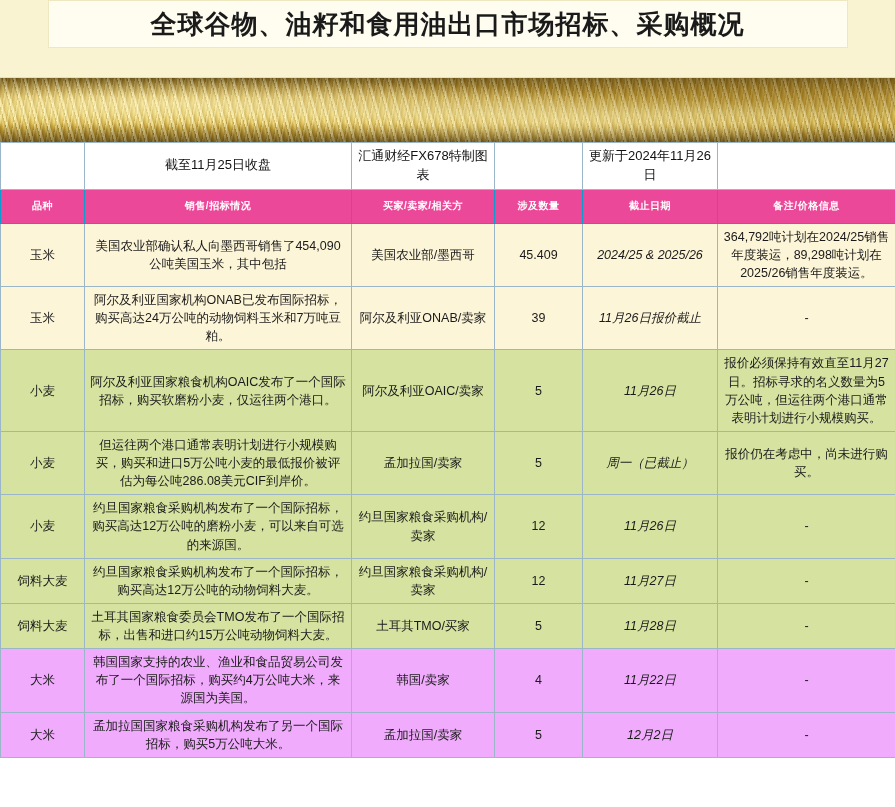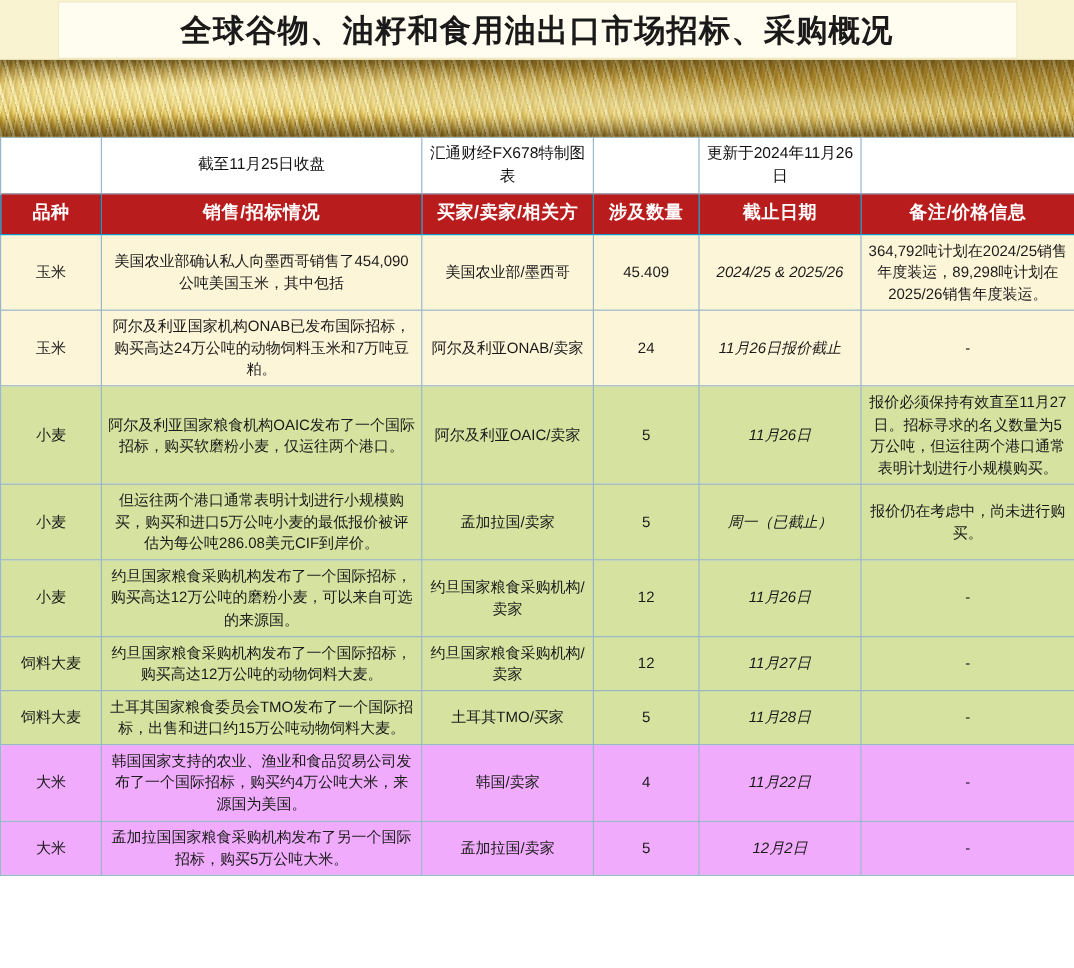--- a/index.html
+++ b/index.html
@@ -12,25 +12,25 @@
     width: 895px;
     height: 807px;
     position: relative;
     background: #ffffff;
     overflow: hidden;
   }
 
   
   .title-banner {
     width: 895px;
-    height: 50px;
+    height: 78px;
     background: #faf3d2;
     border-bottom: 1px solid #e8e0b8;
     display: flex;
-    align-items: flex-end;
+    align-items: flex-start;
     justify-content: center;
   }
   .title-inner {
     width: 800px;
     height: 48px;
     background: #fffdf0;
     border: 1px solid #efe7bf;
     display: flex;
     align-items: center;
     justify-content: center;
@@ -111,24 +111,24 @@
     background: #ffffff;
     font-size: 13px;
     color: #111;
     border: 1px solid #9bb5c9;
   }
   tr.meta-row td.blank { background: #ffffff; }
 
   
   tr.head-row th {
     height: 34px;
-    background: #b91c1c;
+    background: #ec4899;
     color: #ffffff;
     font-weight: bold;
-    font-size: 15px;
+    font-size: 10px;
     border: 1px solid #0f9bcd;
     letter-spacing: 0.5px;
   }
 
   
   .row-corn td   { background: #fdf5d8; }
   .row-wheat td  { background: #d5e2a0; margin-top: 15px; }
   .row-barley td { background: #d5e2a0; }
   .row-rice td   { background: #f0abfc; }
 
@@ -204,21 +204,21 @@
           <td class="c-desc">美国农业部确认私人向墨西哥销售了454,090公吨美国玉米，其中包括</td>
           <td class="c-party">美国农业部/墨西哥</td>
           <td class="c-qty">45.409</td>
           <td class="c-date">2024/25 &amp; 2025/26</td>
           <td class="c-note">364,792吨计划在2024/25销售年度装运，89,298吨计划在2025/26销售年度装运。</td>
         </tr>
         <tr class="row-corn">
           <td class="c-variety">玉米</td>
           <td class="c-desc">阿尔及利亚国家机构ONAB已发布国际招标，购买高达24万公吨的动物饲料玉米和7万吨豆粕。</td>
           <td class="c-party">阿尔及利亚ONAB/卖家</td>
-          <td class="c-qty">24</td>
+          <td class="c-qty">39</td>
           <td class="c-date">11月26日报价截止</td>
           <td class="c-note">-</td>
         </tr>
         <tr class="row-wheat">
           <td class="c-variety">小麦</td>
           <td class="c-desc">阿尔及利亚国家粮食机构OAIC发布了一个国际招标，购买软磨粉小麦，仅运往两个港口。</td>
           <td class="c-party">阿尔及利亚OAIC/卖家</td>
           <td class="c-qty">5</td>
           <td class="c-date">11月26日</td>
           <td class="c-note note-red">报价必须保持有效直至11月27日。招标寻求的名义数量为5万公吨，但运往两个港口通常表明计划进行小规模购买。</td>

